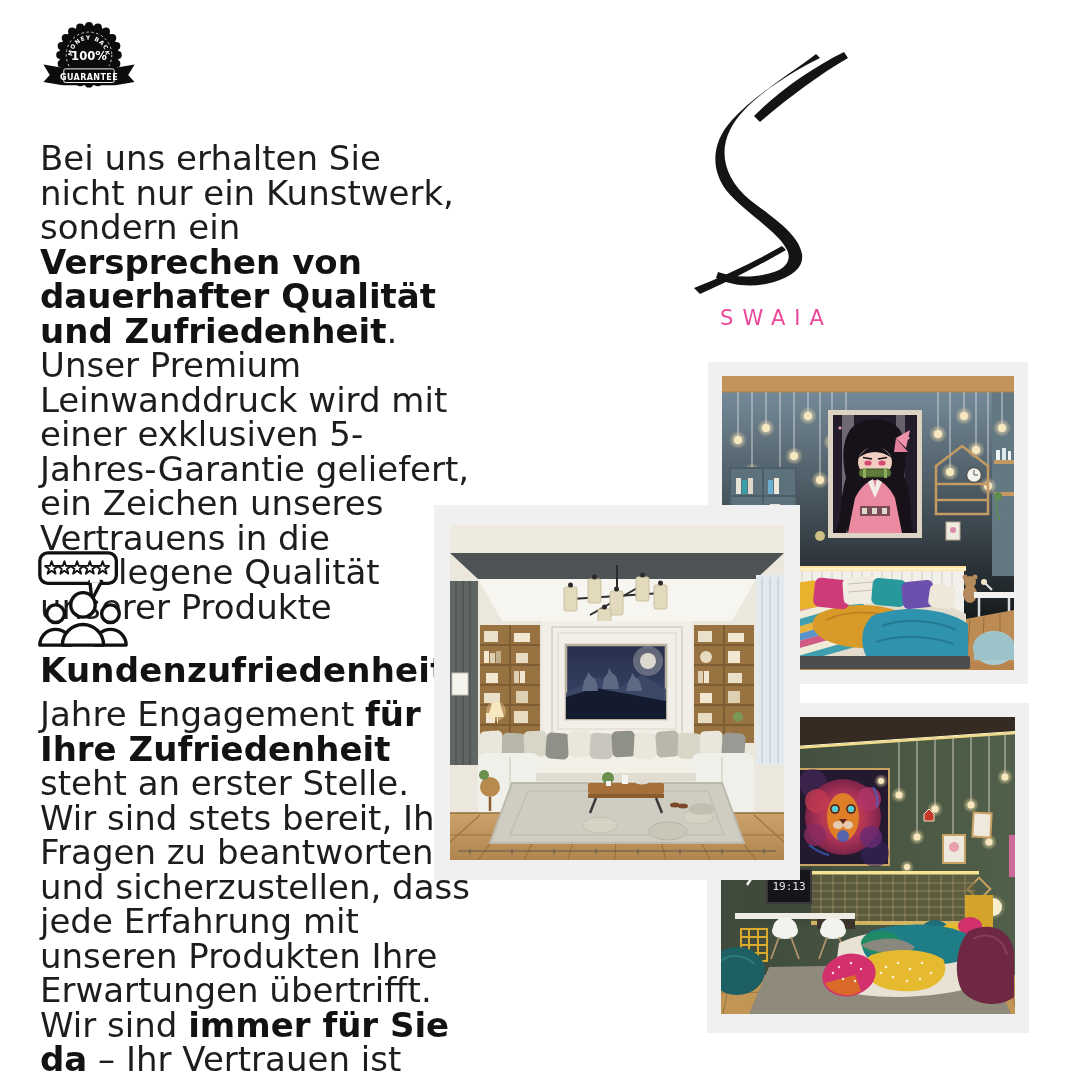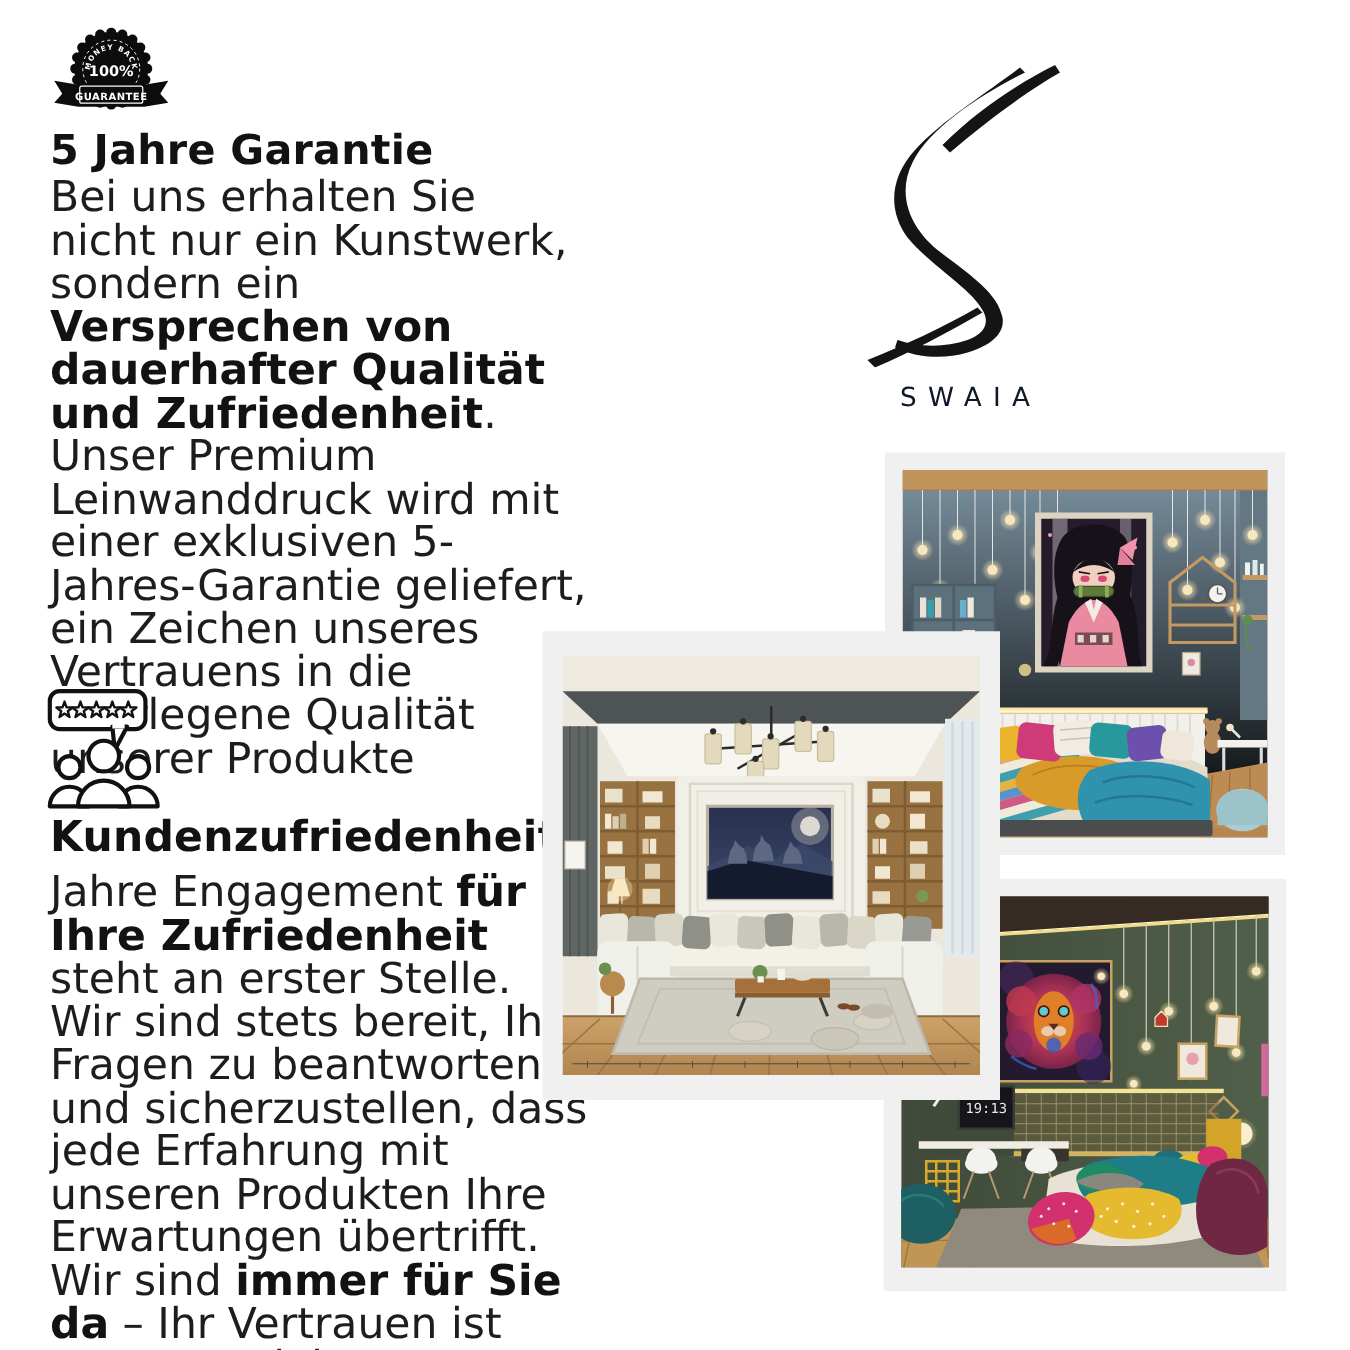--- a/index.html
+++ b/index.html
@@ -11,21 +11,21 @@
   .h1{left:40px;top:100px;font-size:33px;}
   .h2{left:40px;top:650px;font-size:34px;}
   .para{left:40px;width:432px;font-size:34px;line-height:34.5px;color:#1d1d1d;font-weight:400;}
   .para b{font-weight:700;color:#121212;}
   .p1{top:141px;}
   .p2{top:697px;}
   .badge-svg{left:37px;top:18px;width:104px;height:77px;}
   .review-svg{left:32px;top:548px;width:102px;height:102px;}
   .logo-mark{left:692px;top:50px;width:158px;height:244px;}
   .brand-name{left:684px;top:306px;width:176px;text-align:center;font-size:21px;
-              letter-spacing:9px;text-indent:9px;color:#0f172a;font-weight:400;}
+              letter-spacing:9px;text-indent:9px;color:#ec4899;font-weight:400;}
   .card{position:absolute;background:#f0f0f0;}
   .card svg{position:absolute;display:block;}
   .card-anime{left:708px;top:362px;width:320px;height:322px;z-index:1;}
   .card-anime svg{left:14px;top:14px;}
   .card-lion{left:707px;top:703px;width:322px;height:330px;z-index:1;}
   .card-lion svg{left:14px;top:14px;}
   .card-living{left:434px;top:505px;width:366px;height:375px;z-index:3;}
   .card-living svg{left:16px;top:20px;}
 </style>
 </head>
@@ -66,21 +66,20 @@
     </text>
     <text x="65" y="53" text-anchor="middle" font-size="14.5" font-weight="bold" fill="#ffffff">100%</text>
     <polygon points="8,58 32,62 32,84 8,80 16,71" fill="#0c0c0c"></polygon>
     <polygon points="122,58 98,62 98,84 122,80 114,71" fill="#0c0c0c"></polygon>
     <rect x="30" y="60" width="70" height="24" rx="3" fill="#0c0c0c"></rect>
     <rect x="33.5" y="63.5" width="63" height="17" rx="2" fill="none" stroke="#ffffff" stroke-width="1.2"></rect>
     <text x="65" y="77" text-anchor="middle" font-size="10" font-weight="bold" fill="#ffffff" letter-spacing=".5">GUARANTEE</text>
     <text x="65" y="91" text-anchor="middle" font-size="7" fill="#ffffff">★ ★ ★</text>
   </svg>
 
-  <h1 class="abs headline h1">5 Jahre Garantie</h1>
   <p class="abs para p1"><span>Bei uns erhalten Sie nicht nur ein Kunstwerk, sondern ein </span><b>Versprechen von dauerhafter Qualität und Zufriedenheit</b><span>. Unser Premium Leinwanddruck wird mit einer exklusiven 5-Jahres-Garantie geliefert, ein Zeichen unseres Vertrauens in die überlegene Qualität unserer Produkte</span></p>
 
   <svg class="abs review-svg" viewBox="0 0 100 104">
     <g fill="#ffffff" stroke="#111111" stroke-width="3.4" stroke-linejoin="round">
       <rect x="6" y="5" width="78" height="31" rx="8"></rect>
       <path d="M57,34 L69,34 L59,53 Z"></path>
       <rect x="57" y="31.5" width="10" height="4" fill="#ffffff" stroke="none"></rect>
     </g>
     <g fill="#ffffff" stroke="#111111" stroke-width="1.9" stroke-linejoin="round">
       <path transform="translate(18,20.5)" d="M0,-7 L1.65,-2.27 L6.66,-2.16 L2.66,0.87 L4.11,5.66 L0,2.8 L-4.11,5.66 L-2.66,0.87 L-6.66,-2.16 L-1.65,-2.27 Z"></path>

